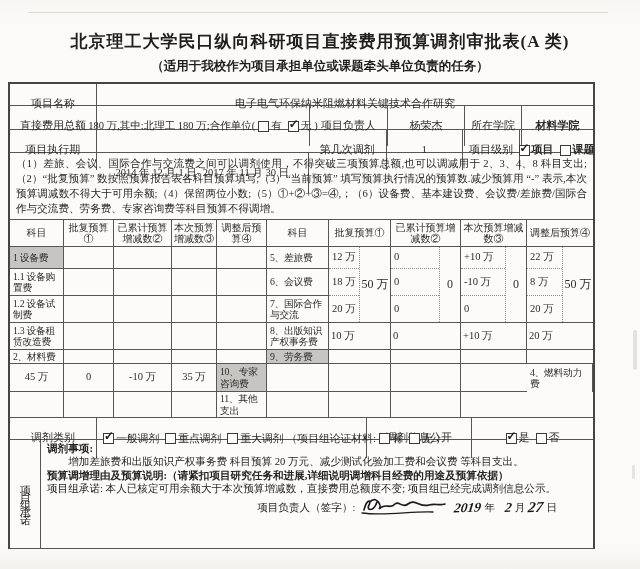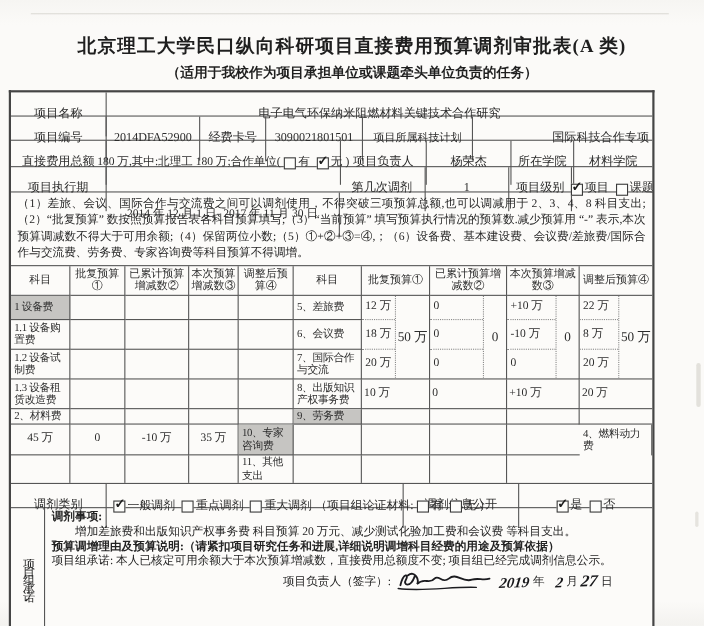--- a/index.html
+++ b/index.html
@@ -65,21 +65,21 @@
   .vlab div { writing-mode:vertical-rl; text-orientation:upright; letter-spacing:7px; font-size:11px; color:#262626; }
   .cbody { flex:1 1 auto; padding:2px 6px 0 6px; font-size:10.6px; line-height:13.4px; color:#242424; }
   .cbody .b { font-weight:bold; }
   .indent { text-indent:2em; }
   .signline { display:flex; align-items:center; justify-content:flex-end; margin:2px 30px 0 0; height:20px; }
   .hand { font-style:italic; display:inline-block; transform:skewX(-9deg) rotate(-2deg); font-size:13.5px; font-weight:bold; color:#17171a; margin:0 3px; }
   .hand.big { font-size:15px; }
   .sig-svg { margin:-6px 2px 0 2px; }
 
   .w87{width:87px;} .w85{width:85px;} .w60{width:60px;} .w88{width:88px;} .w100{width:100px;} .w165{width:165px; flex:1;}
-  .w213{width:213px;} .w78{width:78px;} .w77{width:77px;} .w57{width:57px;} .w73{width:73px; flex:1;}
+  .w213{width:213px;} .w78{width:78px;} .w77{width:77px;} .w57{width:57px;} .w73{width:73px; flex:1;font-weight:bold;}
   .w270{width:270px;} .w105{width:105px;} .w123{width:123px; flex:1;}
   .h22{height:22px;} .h24{height:24px;} .h23{height:23px;}
 </style>
 </head>
 <body>
 
 <div class="page">
   <div class="artifact-top"></div>
   <div class="artifact-right"></div>
   <div class="artifact-right2"></div>
@@ -87,28 +87,20 @@
   <div class="title">北京理工大学民口纵向科研项目直接费用预算调剂审批表(A 类)</div>
   <div class="subtitle">（适用于我校作为项目承担单位或课题牵头单位负责的任务）</div>
 
   <div class="form">
 
     <div class="frow h22">
       <div class="cell w87 lab">项目名称</div>
       <div class="cell" style="flex:1">电子电气环保纳米阻燃材料关键技术合作研究</div>
     </div>
 
-    <div class="frow h22">
-      <div class="cell w87 lab">项目编号</div>
-      <div class="cell w85">2014DFA52900</div>
-      <div class="cell w60 lab">经费卡号</div>
-      <div class="cell w88">3090021801501</div>
-      <div class="cell w100 lab" style="font-size:10px">项目所属科技计划</div>
-      <div class="cell w165 right">国际科技合作专项</div>
-    </div>
 
     <div class="frow h24">
       <div class="cell w87 lab">直接费用总额</div>
       <div class="cell w213" style="font-size:10.5px; white-space:nowrap;">
         <span>180 万,其中:北理工 180 万;合作单位(</span>
           <span class="cbwrap">
             <span class="cb"></span>
             <span>有</span>
           </span>
           <span class="cbwrap">

